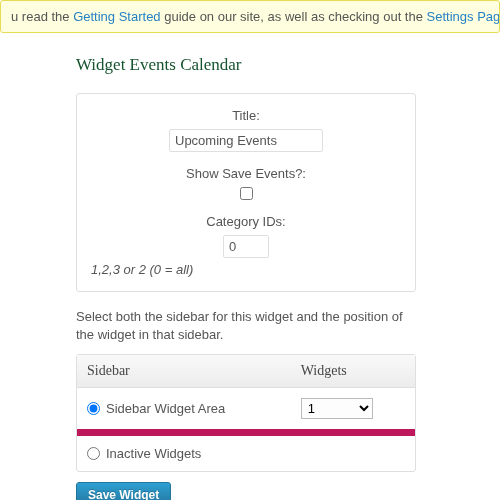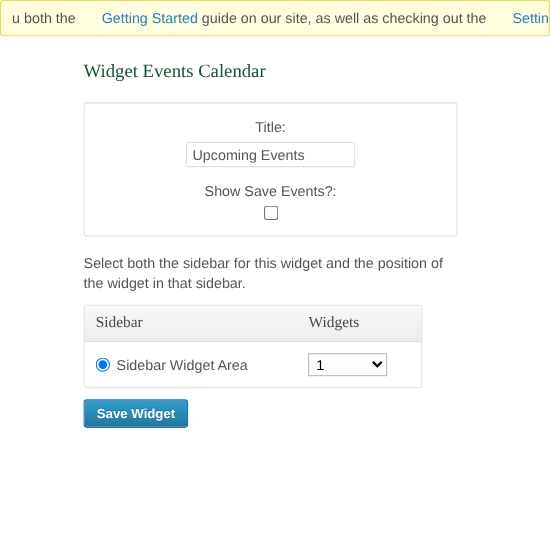--- a/index.html
+++ b/index.html
@@ -16,21 +16,21 @@
   .notice {
     background: #ffffe0;
     border: 1px solid #e6db55;
     border-radius: 3px;
     padding: 8px 10px;
     margin: 0;
     white-space: nowrap;
     overflow: hidden;
     color: #555;
   }
-  .notice a { color: #2581c4; text-decoration: none; margin-left: 20px; }
+  .notice a { color: #2581c4; text-decoration: none; }
   .content {
     padding: 0 0 0 76px;
     margin-top: 22px;
     width: 500px;
   }
   h2.page-title {
     font-family: Georgia, "Times New Roman", serif;
     font-weight: normal;
     font-size: 17px;
     color: #14532d;
@@ -66,21 +66,21 @@
   .desc {
     margin: 16px 0 10px 0;
     width: 340px;
     color: #555;
     line-height: 1.4;
   }
   table.sidebar-tbl {
     border: 1px solid #dfdfdf;
     border-collapse: separate;
     border-spacing: 0;
-    width: 308px;
+    width: 340px;
     border-radius: 3px;
   }
   table.sidebar-tbl th {
     text-align: left;
     font-family: Georgia, "Times New Roman", serif;
     font-weight: normal;
     font-size: 14px;
     color: #464646;
     background: linear-gradient(#f9f9f9, #ececec);
     border-bottom: 1px solid #dfdfdf;
@@ -133,34 +133,41 @@
     font-family: inherit;
     font-weight: bold;
     text-shadow: 0 -1px 0 rgba(0,0,0,0.2);
   }
   input[type="checkbox"], input[type="radio"] { margin: 0; }
 </style>
 </head>
 <body>
 
 <div class="notice">
-  <span>u both the </span><a href="#">Getting Started</a><span> guide on our site, as well as checking out the </span><a href="#">Settings Page</a>
+  <span>u read the </span><a href="#">Getting Started</a><span> guide on our site, as well as checking out the </span><a href="#">Settings Page</a>
 </div>
 
 <div class="content">
   <h2 class="page-title">Widget Events Calendar</h2>
 
   <div class="panel">
     <div class="row">
       <label class="fld">Title:</label>
       <input type="text" class="txt title-input" value="Upcoming Events" style="">
     </div>
     <div class="row">
       <label class="fld">Show Save Events?:</label>
       <input type="checkbox" style="">
+    </div>
+    <div>
+      <div class="row" style="margin-bottom:2px;">
+        <label class="fld">Category IDs:</label>
+        <input type="text" class="txt cat-input" value="0" style="">
+      </div>
+      <span class="hint">1,2,3 or 2 (0 = all)</span>
     </div>
   </div>
 
   <p class="desc">Select both the sidebar for this widget and the position of the widget in that sidebar.</p>
 
   <table class="sidebar-tbl">
     <thead>
       <tr>
         <th>Sidebar</th>
         <th>Widgets</th>
@@ -173,19 +180,27 @@
             <input type="radio" name="sb" checked="" style="">
             <span>Sidebar Widget Area</span>
           </label>
         </td>
         <td>
           <select class="pos-select">
             <option>1</option>
           </select>
         </td>
       </tr>
+      <tr>
+        <td colspan="2">
+          <label style="display:flex;align-items:center;gap:6px;">
+            <input type="radio" name="sb" style="">
+            <span>Inactive Widgets</span>
+          </label>
+        </td>
+      </tr>
     </tbody>
   </table>
 
   <div class="actions">
     <button class="primary">Save Widget</button>
   </div>
 </div>
 
 </body></html>

